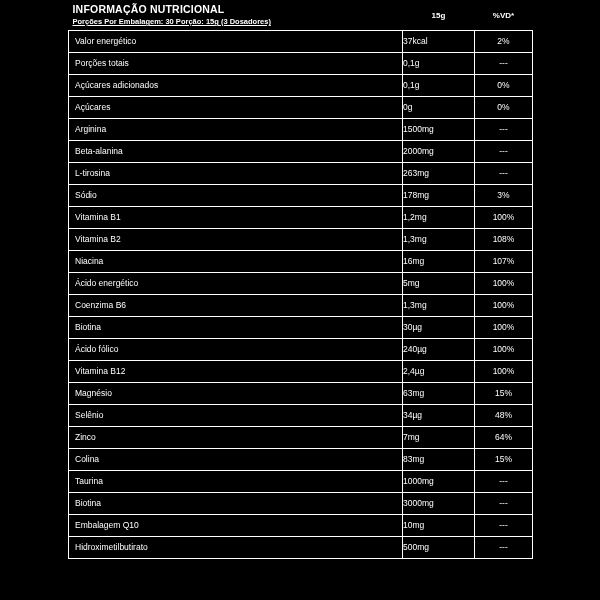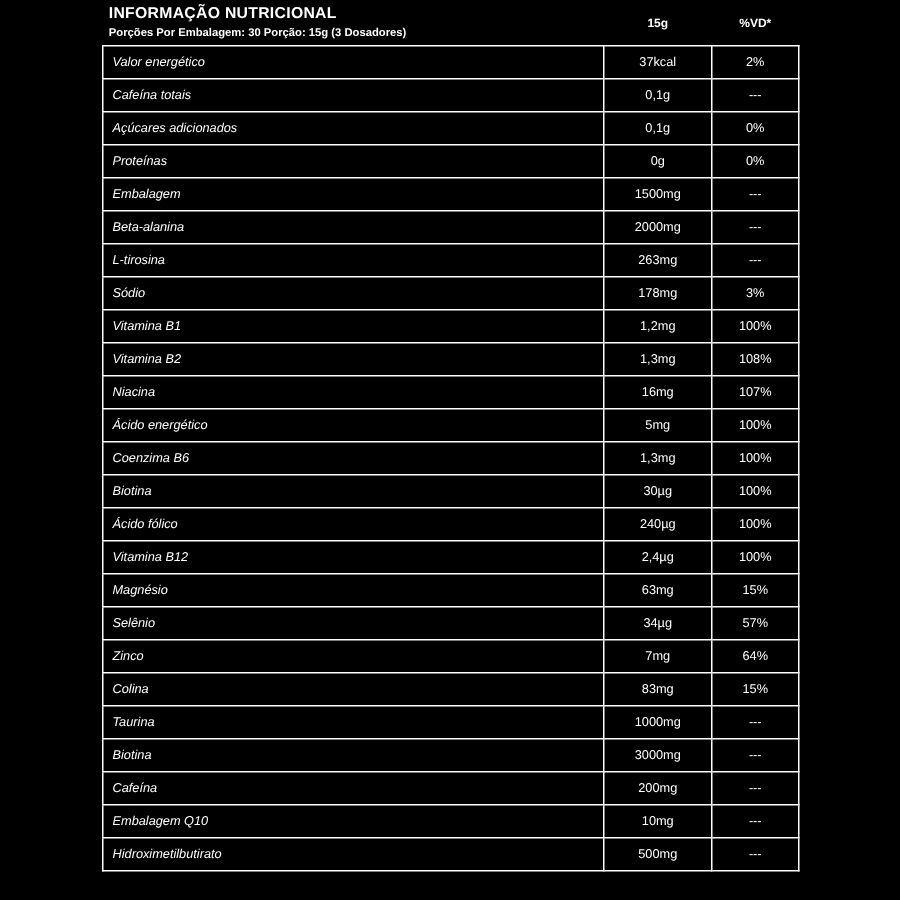--- a/index.html
+++ b/index.html
@@ -41,42 +41,41 @@
   .hdr-title {
     font-size: 10.5px;
     font-weight: bold;
     letter-spacing: 0.2px;
     line-height: 13px;
   }
   .hdr-sub {
     font-size: 7.5px;
     font-weight: bold;
     line-height: 11px;
+    text-decoration: underline;
   }
   .hdr-col {
     border: none !important;
     text-align: center;
     vertical-align: bottom;
     font-size: 8px;
     font-weight: bold;
     padding-bottom: 3px !important;
   }
   .r-name {
     font-size: 8.5px;
     padding: 0 0 0 6px !important;
     height: 21px;
     line-height: 21px;
     text-align: left;
     white-space: nowrap;
     overflow: hidden;
-    font-style: italic;
   }
   .r-amt {
     font-size: 8.5px;
-    text-align: center;
     height: 21px;
     line-height: 21px;
   }
   .r-dv {
     font-size: 8.5px;
     text-align: center;
     height: 21px;
     line-height: 21px;
   }
   col.c-name { width: 334px; }
@@ -102,36 +101,36 @@
         <td class="hdr-col">15g</td>
         <td class="hdr-col">%VD*</td>
       </tr>
 
       <tr>
         <td class="r-name">Valor energético</td>
         <td class="r-amt">37kcal</td>
         <td class="r-dv">2%</td>
       </tr>
       <tr>
-        <td class="r-name">Cafeína totais</td>
+        <td class="r-name">Porções totais</td>
         <td class="r-amt">0,1g</td>
         <td class="r-dv">---</td>
       </tr>
       <tr>
         <td class="r-name">Açúcares adicionados</td>
         <td class="r-amt">0,1g</td>
         <td class="r-dv">0%</td>
       </tr>
       <tr>
-        <td class="r-name">Proteínas</td>
+        <td class="r-name">Açúcares</td>
         <td class="r-amt">0g</td>
         <td class="r-dv">0%</td>
       </tr>
       <tr>
-        <td class="r-name">Embalagem</td>
+        <td class="r-name">Arginina</td>
         <td class="r-amt">1500mg</td>
         <td class="r-dv">---</td>
       </tr>
       <tr>
         <td class="r-name">Beta-alanina</td>
         <td class="r-amt">2000mg</td>
         <td class="r-dv">---</td>
       </tr>
       <tr>
         <td class="r-name">L-tirosina</td>
@@ -184,21 +183,21 @@
         <td class="r-dv">100%</td>
       </tr>
       <tr>
         <td class="r-name">Magnésio</td>
         <td class="r-amt">63mg</td>
         <td class="r-dv">15%</td>
       </tr>
       <tr>
         <td class="r-name">Selênio</td>
         <td class="r-amt">34µg</td>
-        <td class="r-dv">57%</td>
+        <td class="r-dv">48%</td>
       </tr>
       <tr>
         <td class="r-name">Zinco</td>
         <td class="r-amt">7mg</td>
         <td class="r-dv">64%</td>
       </tr>
       <tr>
         <td class="r-name">Colina</td>
         <td class="r-amt">83mg</td>
         <td class="r-dv">15%</td>
@@ -207,25 +206,20 @@
         <td class="r-name">Taurina</td>
         <td class="r-amt">1000mg</td>
         <td class="r-dv">---</td>
       </tr>
       <tr>
         <td class="r-name">Biotina</td>
         <td class="r-amt">3000mg</td>
         <td class="r-dv">---</td>
       </tr>
       <tr>
-        <td class="r-name">Cafeína</td>
-        <td class="r-amt">200mg</td>
-        <td class="r-dv">---</td>
-      </tr>
-      <tr>
         <td class="r-name">Embalagem Q10</td>
         <td class="r-amt">10mg</td>
         <td class="r-dv">---</td>
       </tr>
       <tr>
         <td class="r-name">Hidroximetilbutirato</td>
         <td class="r-amt">500mg</td>
         <td class="r-dv">---</td>
       </tr>
 

